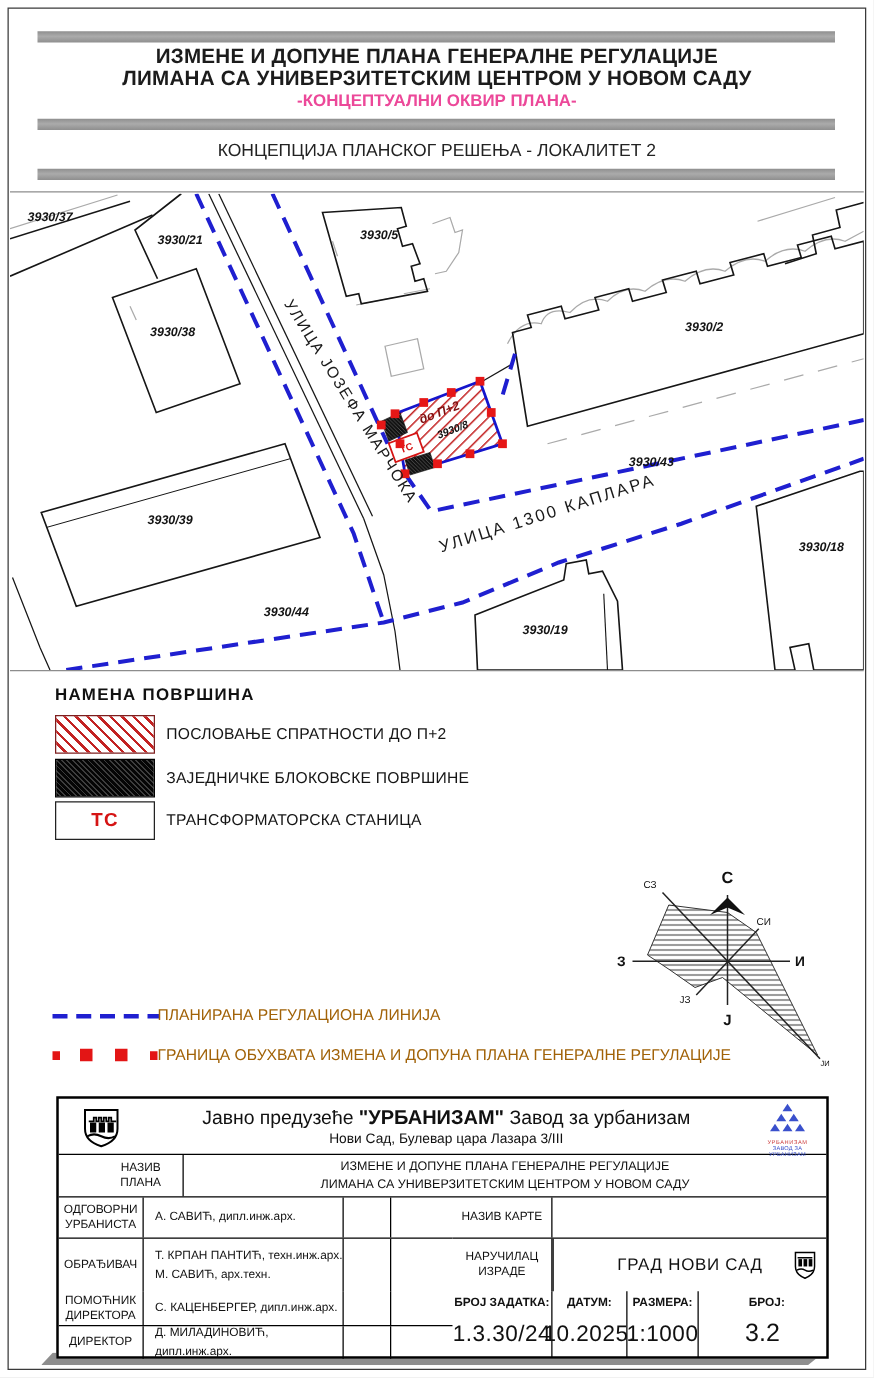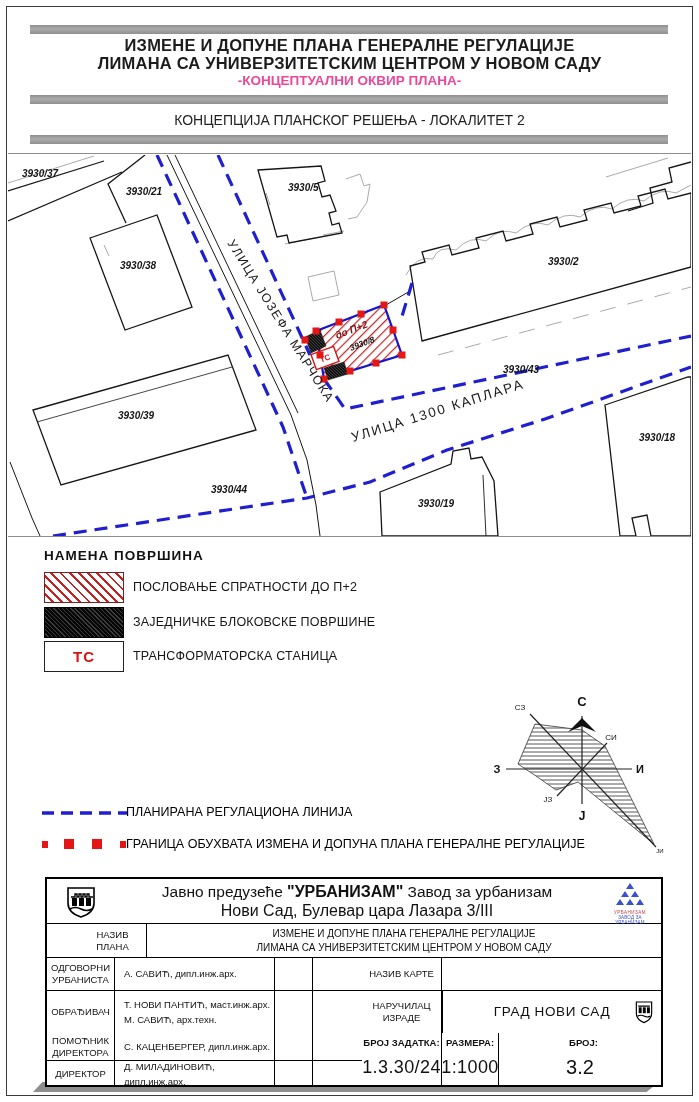--- a/index.html
+++ b/index.html
@@ -17,33 +17,33 @@
   
   .leg-head{position:absolute;left:44px;top:548px;font-weight:bold;font-size:13.5px;letter-spacing:1px;}
   .sw{position:absolute;left:44px;width:80px;height:31px;box-sizing:border-box;}
   .sw-red{border:1px solid #7d1f1f;background:
      repeating-linear-gradient(45deg,rgba(0,0,0,0) 0 4.5px,#c32222 4.5px 6.5px);}
   .sw-dark{border:1px solid #000;background:
      repeating-linear-gradient(45deg,#050505 0 2px,#3d3d3d 2px 3px);}
   .sw-ts{border:1.2px solid #222;background:#fff;display:flex;align-items:center;justify-content:center;
      color:#d51414;font-weight:bold;font-size:15px;letter-spacing:1px;}
   .leg-label{position:absolute;left:133px;font-size:12.5px;letter-spacing:.2px;color:#151515;white-space:nowrap;}
-  .legline-label{position:absolute;left:126px;font-size:12.5px;color:#000000;white-space:nowrap;}
+  .legline-label{position:absolute;left:126px;font-size:12.5px;color:#a16207;white-space:nowrap;}
   .legline-svg{position:absolute;left:40px;}
   
   .tb{position:absolute;left:45px;top:877px;width:614px;height:206px;border:2.5px solid #000;
       box-sizing:content-box;background:#fff;font-size:9.5px;}
   .tb-shadow{position:absolute;left:33px;top:1082px;width:626px;height:10px;background:#8e8e8e;
       clip-path:polygon(1.5% 0,100% 0,98% 100%,0 100%);}
   .row{display:flex;box-sizing:border-box;border-bottom:1px solid #000;}
   .r1{height:45px;position:relative;align-items:center;}
   .r1-center{flex:1;text-align:center;margin-left:68px;margin-right:62px;}
   .company1{font-size:15.5px;color:#111;}
   .company1 b{font-size:16px;}
-  .company2{font-size:16px;margin-top:1px;}
+  .company2{font-size:11px;margin-top:1px;}
   .r2{height:34px;padding-left:32px;}
   .lab{width:68px;box-sizing:border-box;border-right:1px solid #000;display:flex;align-items:center;
        justify-content:center;text-align:center;font-size:9.5px;line-height:1.25;padding:1px;}
   .val{box-sizing:border-box;display:flex;flex-direction:column;align-items:flex-start;justify-content:center;
        padding-left:9px;font-size:9.5px;line-height:1.6;}
   .val-c{align-items:center;padding-left:0;text-align:center;line-height:1.35;}
   .w160{width:160px;border-right:1px solid #000;}
   .w37{width:37px;border-right:1px solid #000;}
   .flex1{flex:1;}
   .r3{height:32px;}.r4{height:42px;}.r5{height:27px;border-bottom:1px solid #000;}.r6{height:26px;border-bottom:none;}
@@ -270,21 +270,21 @@
         <div class="nrow r3">
           <div class="lab">ОДГОВОРНИ УРБАНИСТА</div>
           <div class="val w160">
               <div>А. САВИЋ, дипл.инж.арх.</div>
             </div>
           <div class="w37" style="border-right:1px solid #000"></div>
         </div>
         <div class="nrow r4">
           <div class="lab">ОБРАЂИВАЧ</div>
           <div class="val w160">
-            <div>Т. НОВИ ПАНТИЋ, маст.инж.арх.</div>
+            <div>Т. КРПАН ПАНТИЋ, техн.инж.арх.</div>
             <div>М. САВИЋ, арх.техн.</div>
           </div>
           <div class="w37" style="border-right:1px solid #000"></div>
         </div>
       </div>
       <div style="flex:1;display:flex;flex-direction:column">
         <div class="nrow r3">
           <div class="lab" style="width:80px">НАЗИВ КАРТЕ</div>
         </div>
         <div class="nrow r4" style="position:relative">
@@ -318,20 +318,24 @@
               <div>Д. МИЛАДИНОВИЋ, дипл.инж.арх.</div>
             </div>
           <div class="w37" style="border-right:1px solid #000"></div>
         </div>
       </div>
       <div class="band-right" style="height:53px">
         <div class="cellcol" style="width:80px">
           <div class="c-label">БРОЈ ЗАДАТКА:</div>
           <div class="c-val">1.3.30/24</div>
         </div>
+        <div class="cellcol" style="width:60px">
+          <div class="c-label">ДАТУМ:</div>
+          <div class="c-val">10.2025.</div>
+        </div>
         <div class="cellcol" style="width:57px">
           <div class="c-label">РАЗМЕРА:</div>
           <div class="c-val">1:1000</div>
         </div>
         <div class="cellcol" style="flex:1">
           <div class="c-label" style="text-align:center;padding-left:7px">БРОЈ:</div>
           <div class="c-val big">3.2</div>
         </div>
       </div>
     </div>

